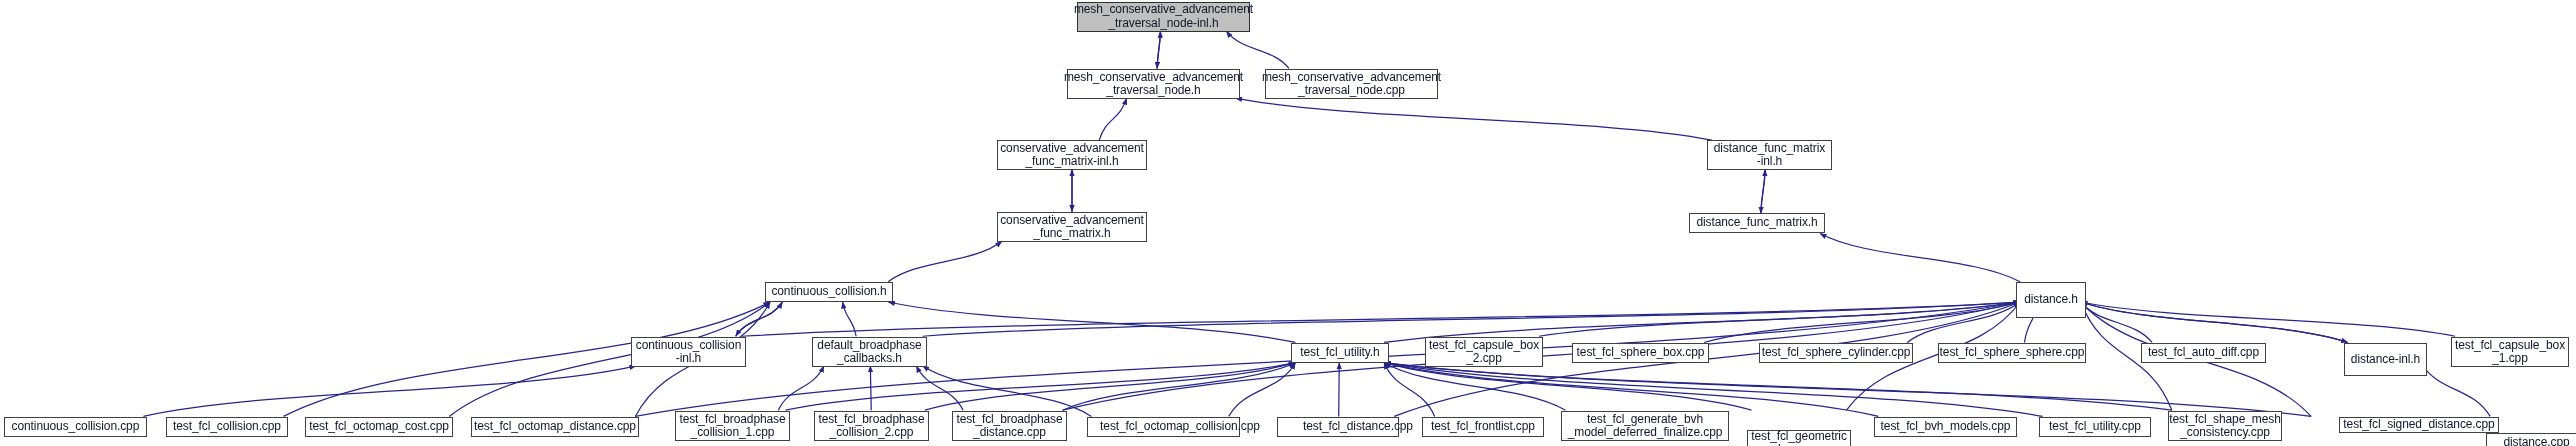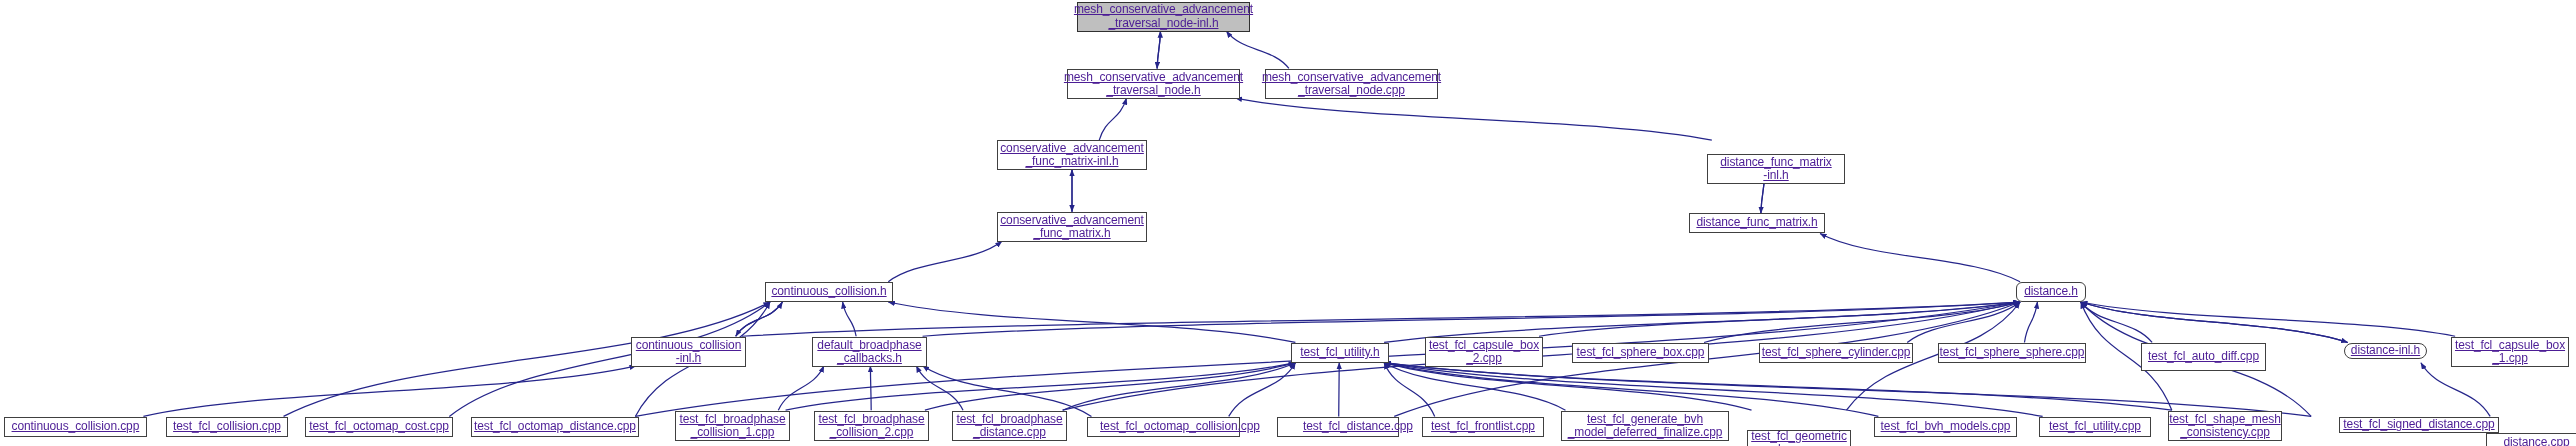--- a/index.html
+++ b/index.html
@@ -21,31 +21,30 @@
     top: 0;
     width: 2576px;
     height: 446px;
     pointer-events: none;
   }
   .node {
     position: absolute;
     box-sizing: border-box;
     border: 0.8px solid #404040;
     background: #ffffff;
-    color: #4c1d95;
+    color: #0f172a;
     display: flex;
     align-items: center;
     justify-content: center;
     text-align: center;
     line-height: 1.12;
     font-size: 12px;
     letter-spacing: -0.1px;
     white-space: pre-line;
     padding: 0 3.1px;
-    text-decoration: underline;
   }
   .node.root {
     background: #bfbfbf;
     border: 0.8px solid #303030;
   }
 </style>
 </head>
 <body>
 
 <div id="graph">
@@ -111,39 +110,39 @@
     </svg>
   <div id="node-layer">
       <div class="node root" style="left: 1077px; top: 1.6px; width: 173px; height: 30px;">mesh_conservative_advancement
 _traversal_node-inl.h</div>
       <div class="node" style="left: 1067px; top: 69px; width: 173px; height: 30px;">mesh_conservative_advancement
 _traversal_node.h</div>
       <div class="node" style="left: 1265px; top: 69px; width: 173px; height: 30px;">mesh_conservative_advancement
 _traversal_node.cpp</div>
       <div class="node" style="left: 997px; top: 140px; width: 150px; height: 30px;">conservative_advancement
 _func_matrix-inl.h</div>
-      <div class="node" style="left: 1707px; top: 140px; width: 138px; height: 30px; margin-top: 14px;">distance_func_matrix
+      <div class="node" style="left: 1707px; top: 140px; width: 125px; height: 30px;">distance_func_matrix
 -inl.h</div>
       <div class="node" style="left: 997px; top: 212px; width: 150px; height: 30px;">conservative_advancement
 _func_matrix.h</div>
       <div class="node" style="left: 1689px; top: 213px; width: 136px; height: 20px;">distance_func_matrix.h</div>
       <div class="node" style="left: 765px; top: 282px; width: 128px; height: 20px;">continuous_collision.h</div>
-      <div class="node" style="left: 2016px; top: 282px; width: 70px; height: 20px; border-radius: 6px;">distance.h</div>
+      <div class="node" style="left: 2016px; top: 282px; width: 70px; height: 36px;">distance.h</div>
       <div class="node" style="left: 631px; top: 337px; width: 115px; height: 30px;">continuous_collision
 -inl.h</div>
       <div class="node" style="left: 812px; top: 337px; width: 115px; height: 30px;">default_broadphase
 _callbacks.h</div>
       <div class="node" style="left: 1291px; top: 343px; width: 98px; height: 20px;">test_fcl_utility.h</div>
       <div class="node" style="left: 1425px; top: 337px; width: 118px; height: 30px;">test_fcl_capsule_box
 _2.cpp</div>
       <div class="node" style="left: 1572px; top: 343px; width: 137px; height: 20px;">test_fcl_sphere_box.cpp</div>
       <div class="node" style="left: 1759px; top: 343px; width: 154px; height: 20px;">test_fcl_sphere_cylinder.cpp</div>
       <div class="node" style="left: 1938px; top: 343px; width: 148px; height: 20px;">test_fcl_sphere_sphere.cpp</div>
-      <div class="node" style="left: 2141px; top: 343px; width: 125px; height: 28px;">test_fcl_auto_diff.cpp</div>
-      <div class="node" style="left: 2344px; top: 343px; width: 83px; height: 16px; border-radius: 9px;">distance-inl.h</div>
+      <div class="node" style="left: 2141px; top: 343px; width: 125px; height: 20px;">test_fcl_auto_diff.cpp</div>
+      <div class="node" style="left: 2344px; top: 343px; width: 83px; height: 33px;">distance-inl.h</div>
       <div class="node" style="left: 2451px; top: 337px; width: 118px; height: 30px;">test_fcl_capsule_box
 _1.cpp</div>
       <div class="node" style="left: 3.9px; top: 417px; width: 143px; height: 20px;">continuous_collision.cpp</div>
       <div class="node" style="left: 166px; top: 417px; width: 122px; height: 20px;">test_fcl_collision.cpp</div>
       <div class="node" style="left: 305px; top: 417px; width: 148px; height: 20px;">test_fcl_octomap_cost.cpp</div>
       <div class="node" style="left: 471px; top: 417px; width: 168px; height: 20px;">test_fcl_octomap_distance.cpp</div>
       <div class="node" style="left: 675px; top: 411px; width: 115px; height: 30px;">test_fcl_broadphase
 _collision_1.cpp</div>
       <div class="node" style="left: 814px; top: 411px; width: 115px; height: 30px;">test_fcl_broadphase
 _collision_2.cpp</div>

